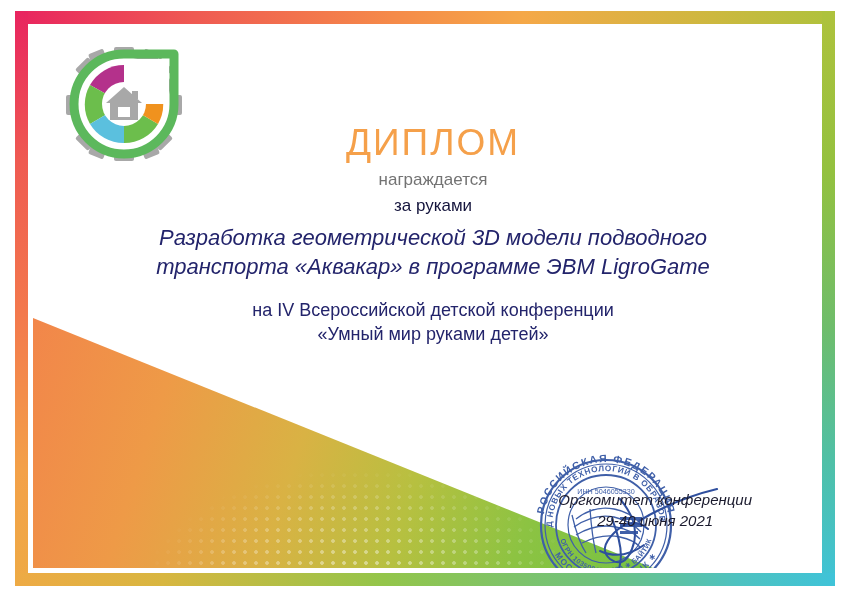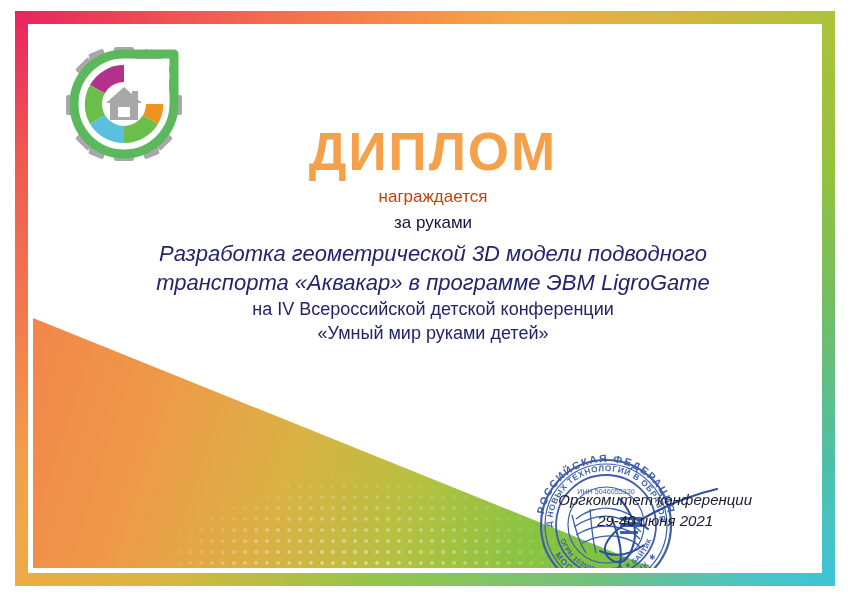--- a/index.html
+++ b/index.html
@@ -35,27 +35,27 @@
     -webkit-mask-image:radial-gradient(ellipse 300px 170px at 330px 275px, rgba(0,0,0,.95) 0%, rgba(0,0,0,.5) 48%, rgba(0,0,0,0) 74%);
     mask-image:radial-gradient(ellipse 300px 170px at 330px 275px, rgba(0,0,0,.95) 0%, rgba(0,0,0,.5) 48%, rgba(0,0,0,0) 74%);}
   .city-label{position:absolute;left:30px;bottom:53px;color:#ffffff;
     font-size:17px;font-weight:bold;letter-spacing:.6px;white-space:nowrap;}
 
   
   .logo{position:absolute;left:27px;top:16px;width:128px;height:118px;}
 
   
   .content{position:absolute;left:80px;top:95px;width:640px;text-align:center;}
-  .title{font-size:53px;font-weight:bold;color:#f5a04a;letter-spacing:2px;line-height:1.05;}
-  .awarded-to{font-size:17px;color:#c2410c;margin-top:7px;line-height:1.2;}
+  .title{font-size:37px;font-weight:normal;color:#f5a04a;letter-spacing:2px;line-height:1.05;}
+  .awarded-to{font-size:17px;color:#737373;margin-top:7px;line-height:1.2;}
   .recipient{font-size:32px;font-weight:bold;color:#14246e;margin-top:6px;line-height:1.2;
              letter-spacing:.3px;}
   .for-label{font-size:17px;color:#14143c;margin-top:6px;line-height:1.2;}
   .work-title{font-size:22px;color:#23246b;margin-top:6px;line-height:1.32;font-style:italic;}
-  .conference{font-size:18px;color:#23246b;margin-top:1px;line-height:1.33;}
+  .conference{font-size:18px;color:#23246b;margin-top:18px;line-height:1.33;}
 
   
   .seal{position:absolute;left:495px;top:418px;width:165px;height:150px;}
   .signature{position:absolute;left:600px;top:450px;width:160px;height:60px;}
 
   
   .sig-block{position:absolute;right:67px;bottom:36px;text-align:center;
              font-style:italic;color:#1b1b2e;line-height:1.45;margin-left:32px;}
   .sig-line{font-size:15px;white-space:nowrap;}
 </style>

